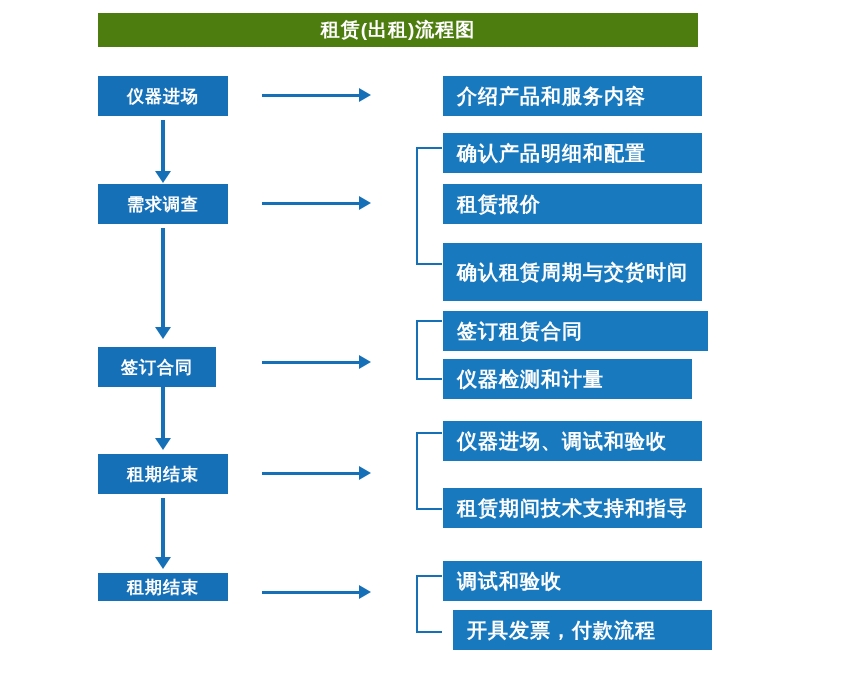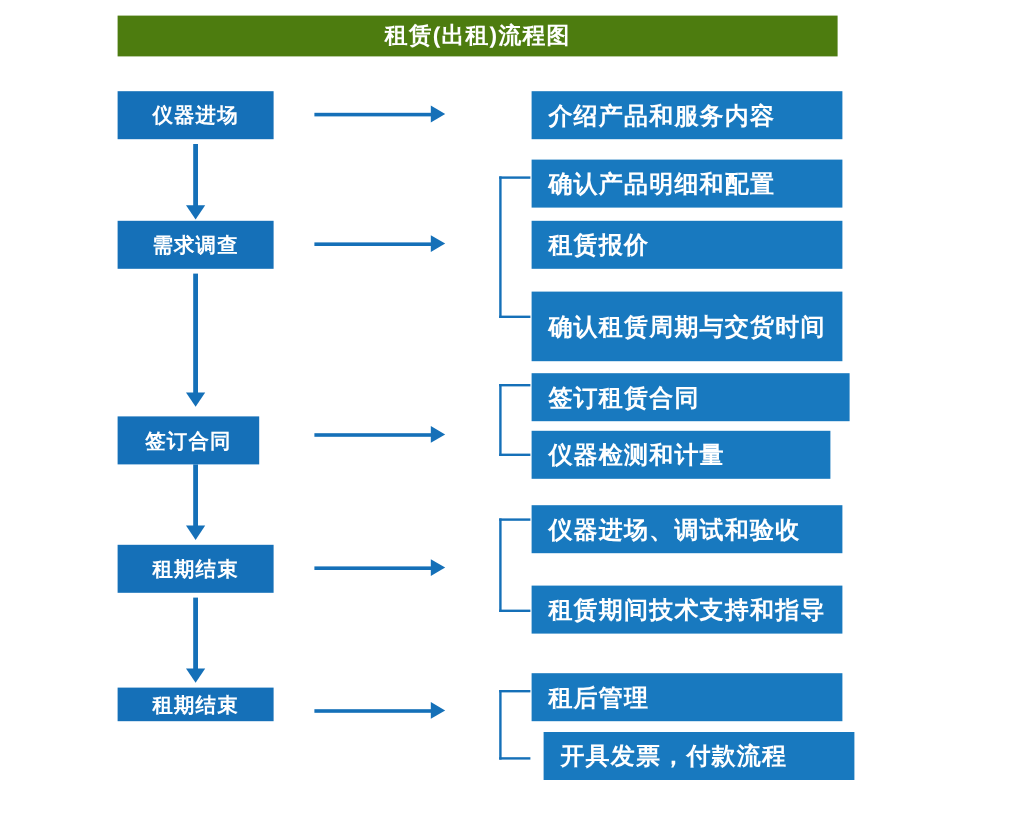--- a/index.html
+++ b/index.html
@@ -125,16 +125,16 @@
   <div class="bracket" style="left:416px; top:575px; width:26px; height:58px;"></div>
 
   <div class="detail-box" style="left:443px; top:76px; width:259px; height:40px;">介绍产品和服务内容</div>
   <div class="detail-box" style="left:443px; top:133px; width:259px; height:40px;">确认产品明细和配置</div>
   <div class="detail-box" style="left:443px; top:184px; width:259px; height:40px;">租赁报价</div>
   <div class="detail-box" style="left:443px; top:243px; width:259px; height:58px;">确认租赁周期与交货时间</div>
   <div class="detail-box" style="left:443px; top:311px; width:265px; height:40px;">签订租赁合同</div>
   <div class="detail-box" style="left:443px; top:359px; width:249px; height:40px;">仪器检测和计量</div>
   <div class="detail-box" style="left:443px; top:421px; width:259px; height:40px;">仪器进场、调试和验收</div>
   <div class="detail-box" style="left:443px; top:488px; width:259px; height:40px;">租赁期间技术支持和指导</div>
-  <div class="detail-box" style="left:443px; top:561px; width:259px; height:40px;">租后管理</div>
+  <div class="detail-box" style="left:443px; top:561px; width:259px; height:40px;">调试和验收</div>
   <div class="detail-box" style="left:453px; top:610px; width:259px; height:40px;">开具发票，付款流程</div>
 
 </div>
 
 </body></html>

